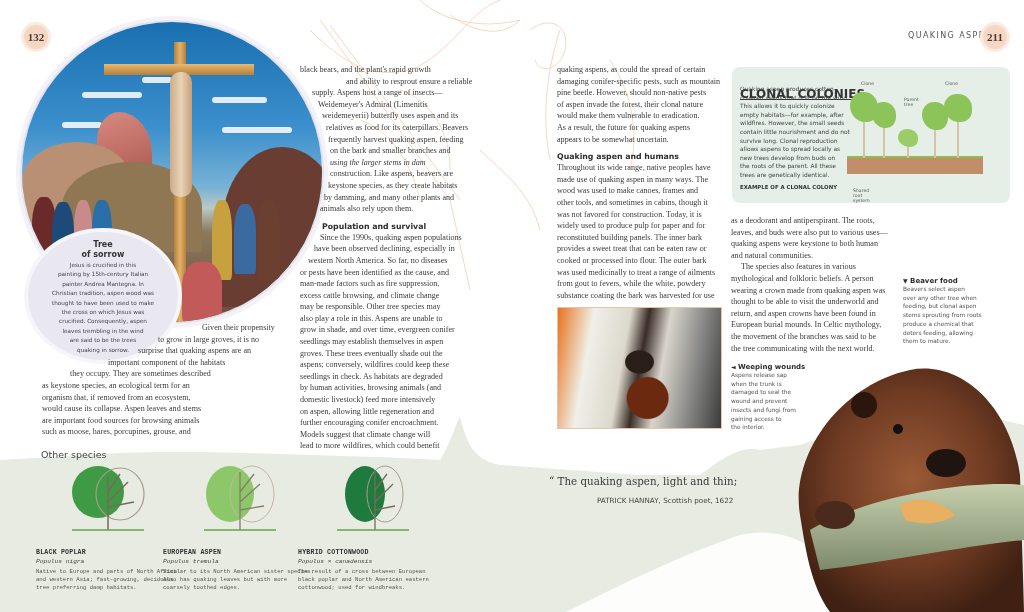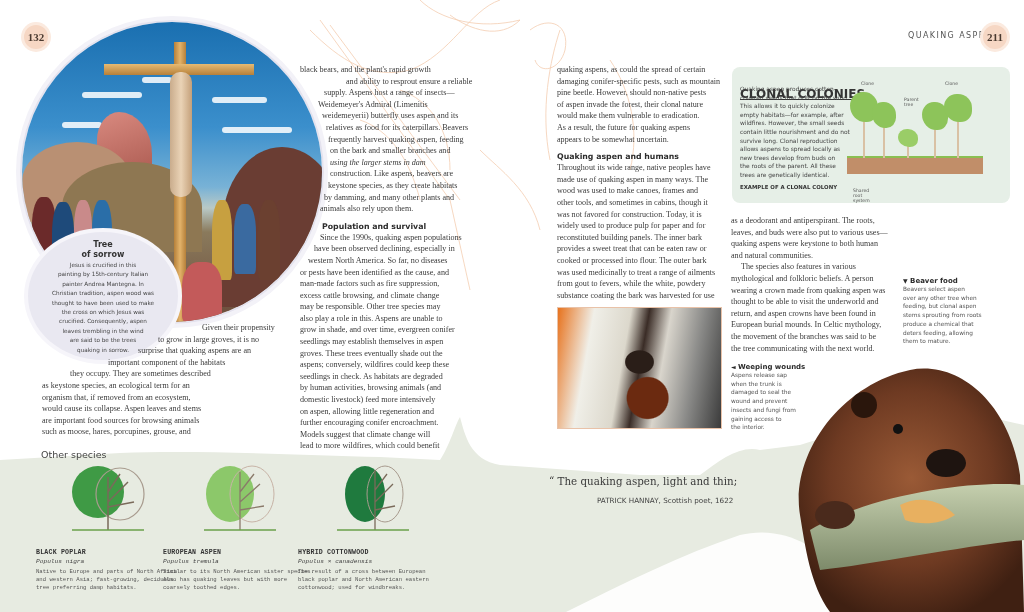--- a/index.html
+++ b/index.html
@@ -135,21 +135,21 @@
   <span class="line">as keystone species, an ecological term for an</span>
   <span class="line">organism that, if removed from an ecosystem,</span>
   <span class="line">would cause its collapse. Aspen leaves and stems</span>
   <span class="line">are important food sources for browsing animals</span>
   <span class="line">such as moose, hares, porcupines, grouse, and</span>
 </div>
 
 <div class="abs body" style="left:300px;top:64px;width:180px;">
   <span class="line">black bears, and the plant's rapid growth</span>
   <span class="line" style="padding-left:6px;margin-left:40px;">and ability to resprout ensure a reliable</span>
-  <span class="line" style="padding-left:12px;margin-left:12px;">supply. Aspens host a range of insects—</span>
+  <span class="line" style="padding-left:12px;">supply. Aspens host a range of insects—</span>
   <span class="line" style="padding-left:18px;">Weidemeyer's Admiral (Limenitis</span>
   <span class="line" style="padding-left:22px;">weidemeyerii) butterfly uses aspen and its</span>
   <span class="line" style="padding-left:26px;">relatives as food for its caterpillars. Beavers</span>
   <span class="line" style="padding-left:28px;">frequently harvest quaking aspen, feeding</span>
   <span class="line" style="padding-left:30px;">on the bark and smaller branches and</span>
   <span class="line" style="padding-left:30px;font-style:italic;">using the larger stems in dam</span>
   <span class="line" style="padding-left:30px;">construction. Like aspens, beavers are</span>
   <span class="line" style="padding-left:28px;">keystone species, as they create habitats</span>
   <span class="line" style="padding-left:24px;">by damming, and many other plants and</span>
   <span class="line" style="padding-left:20px;">animals also rely upon them.</span>

